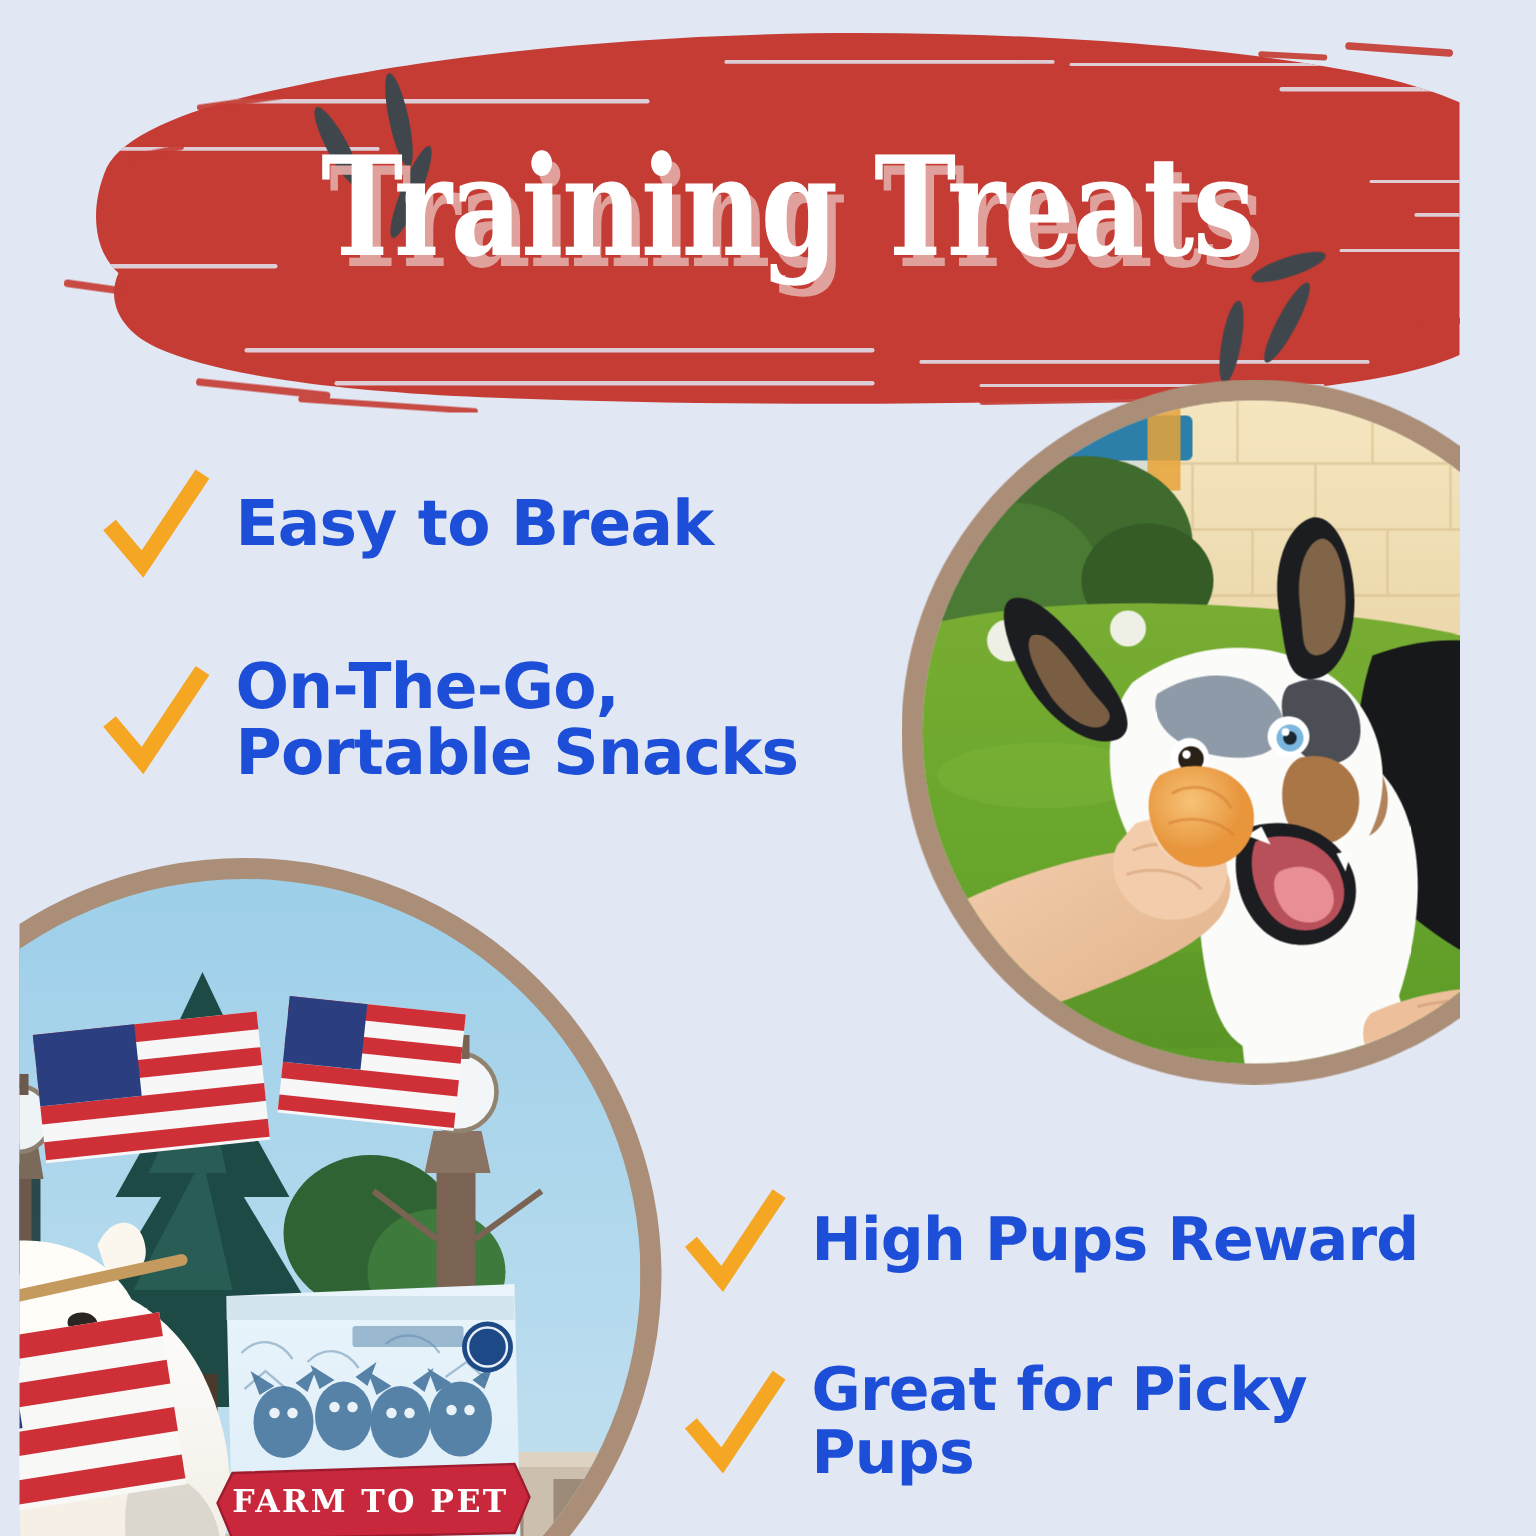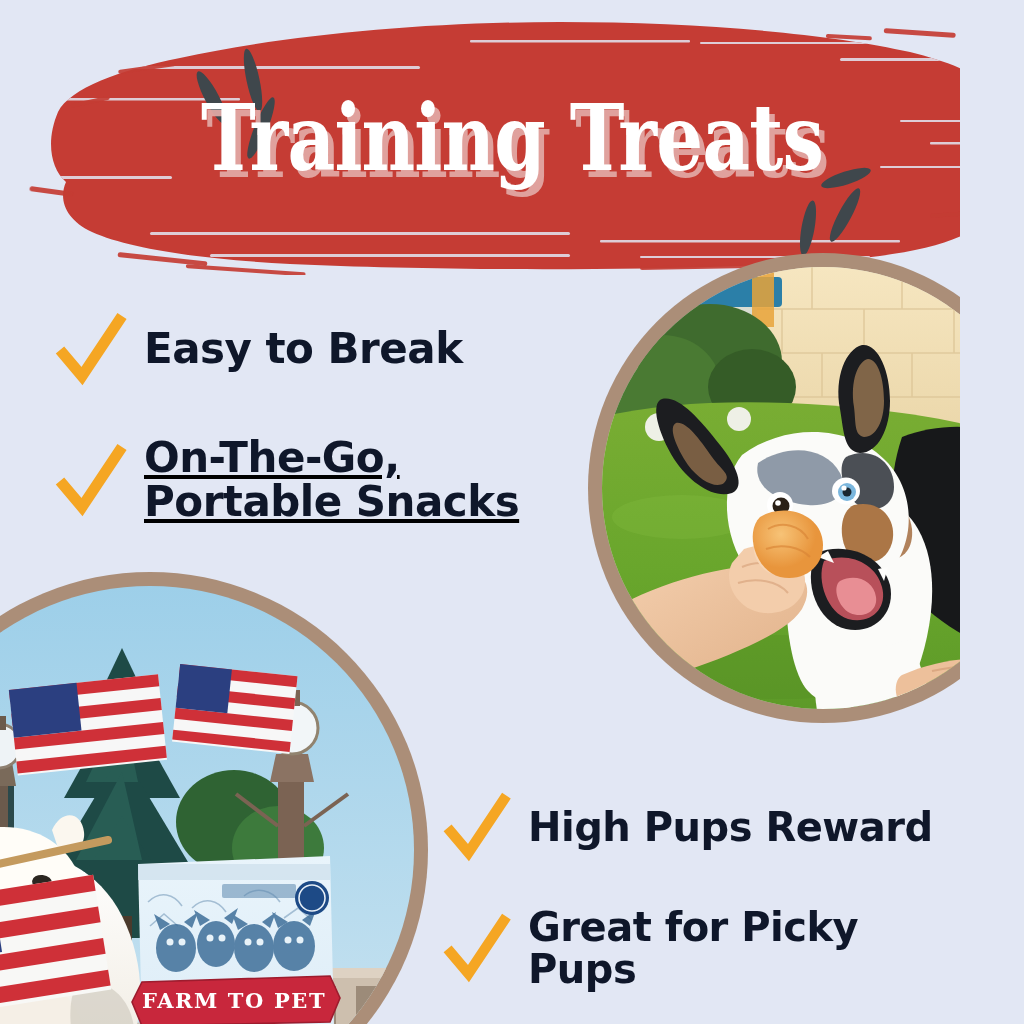--- a/index.html
+++ b/index.html
@@ -8,20 +8,21 @@
   body {
     background:#e2e7f4;
     font-family:"Liberation Sans", sans-serif;
     overflow:hidden;
   }
   #stage {
     position:relative;
     width:960px; height:1024px;
     background:#e2e7f4;
     overflow:hidden;
+    margin-left:13px;
   }
 
   
   #banner-wrap {
     position:absolute; left:0; top:0; width:1024px; height:275px;
   }
   #banner-svg { position:absolute; left:0; top:0; width:1024px; height:275px; }
 
   #title {
     position:absolute;
@@ -61,29 +62,29 @@
   .bullet-list { position:absolute; }
   .bullet {
     display:flex;
     align-items:center;
     gap:14px;
   }
   .check-icon { flex:0 0 auto; display:block; }
   .bullet-label {
     font-family:"DejaVu Sans","Liberation Sans",sans-serif;
     font-weight:700;
-    color:#0f172a;
+    color:#1d4ed8;
     font-size:42px;
     line-height:1.05;
     letter-spacing:-0.5px;
     white-space:pre-line;
   }
 
   #bullets-left  { left:52px; top:310px; }
-  #bullets-left .bullet + .bullet { margin-top:48px;text-decoration:underline; }
+  #bullets-left .bullet + .bullet { margin-top:48px; }
 
   #bullets-right { left:440px; top:790px; }
   #bullets-right .bullet + .bullet { margin-top:42px;justify-content:space-between; }
 
   #bullets-right .bullet-label { font-size:40px; }
 </style>
 </head>
 <body>
 
 <div id="stage">

